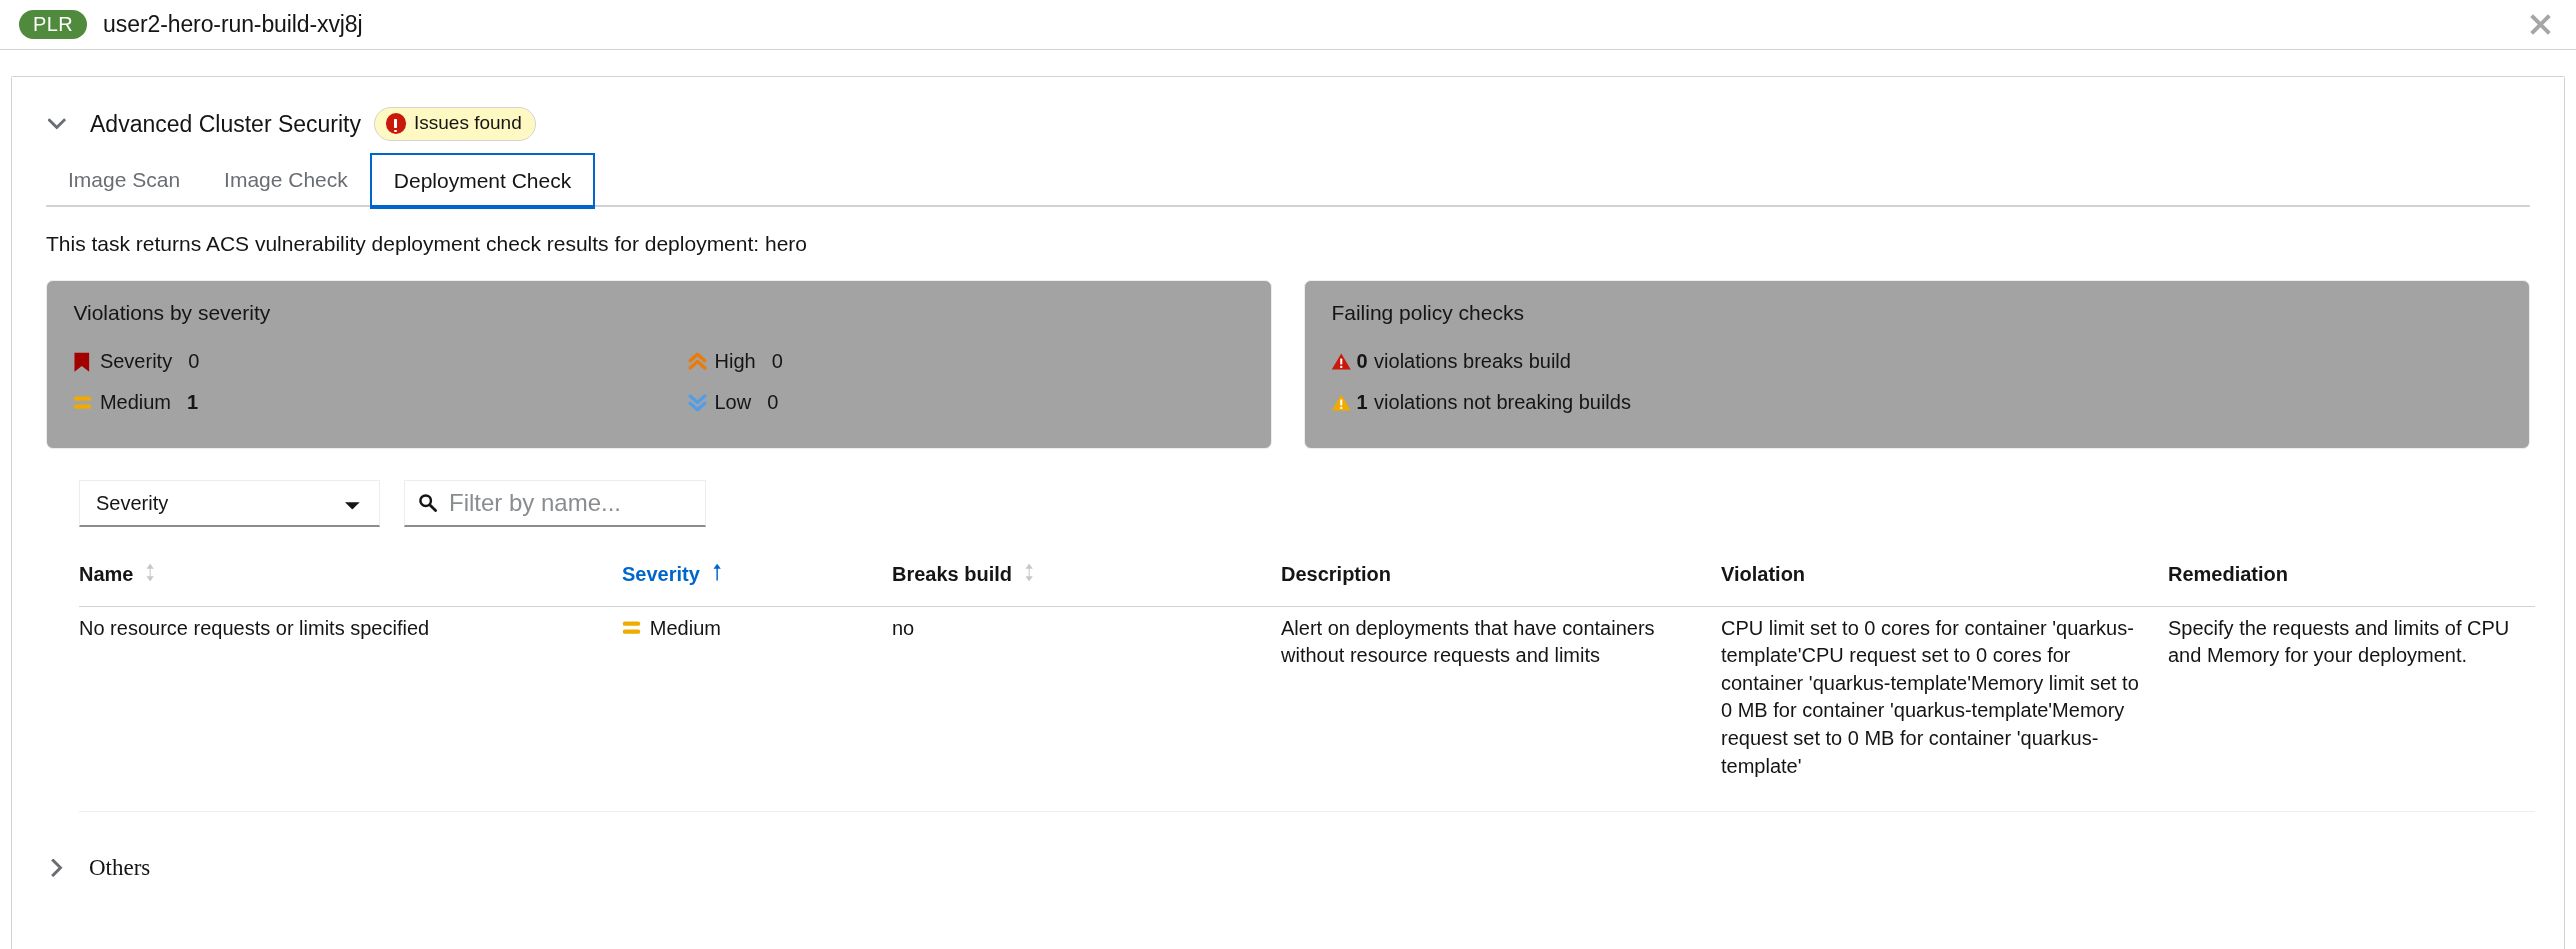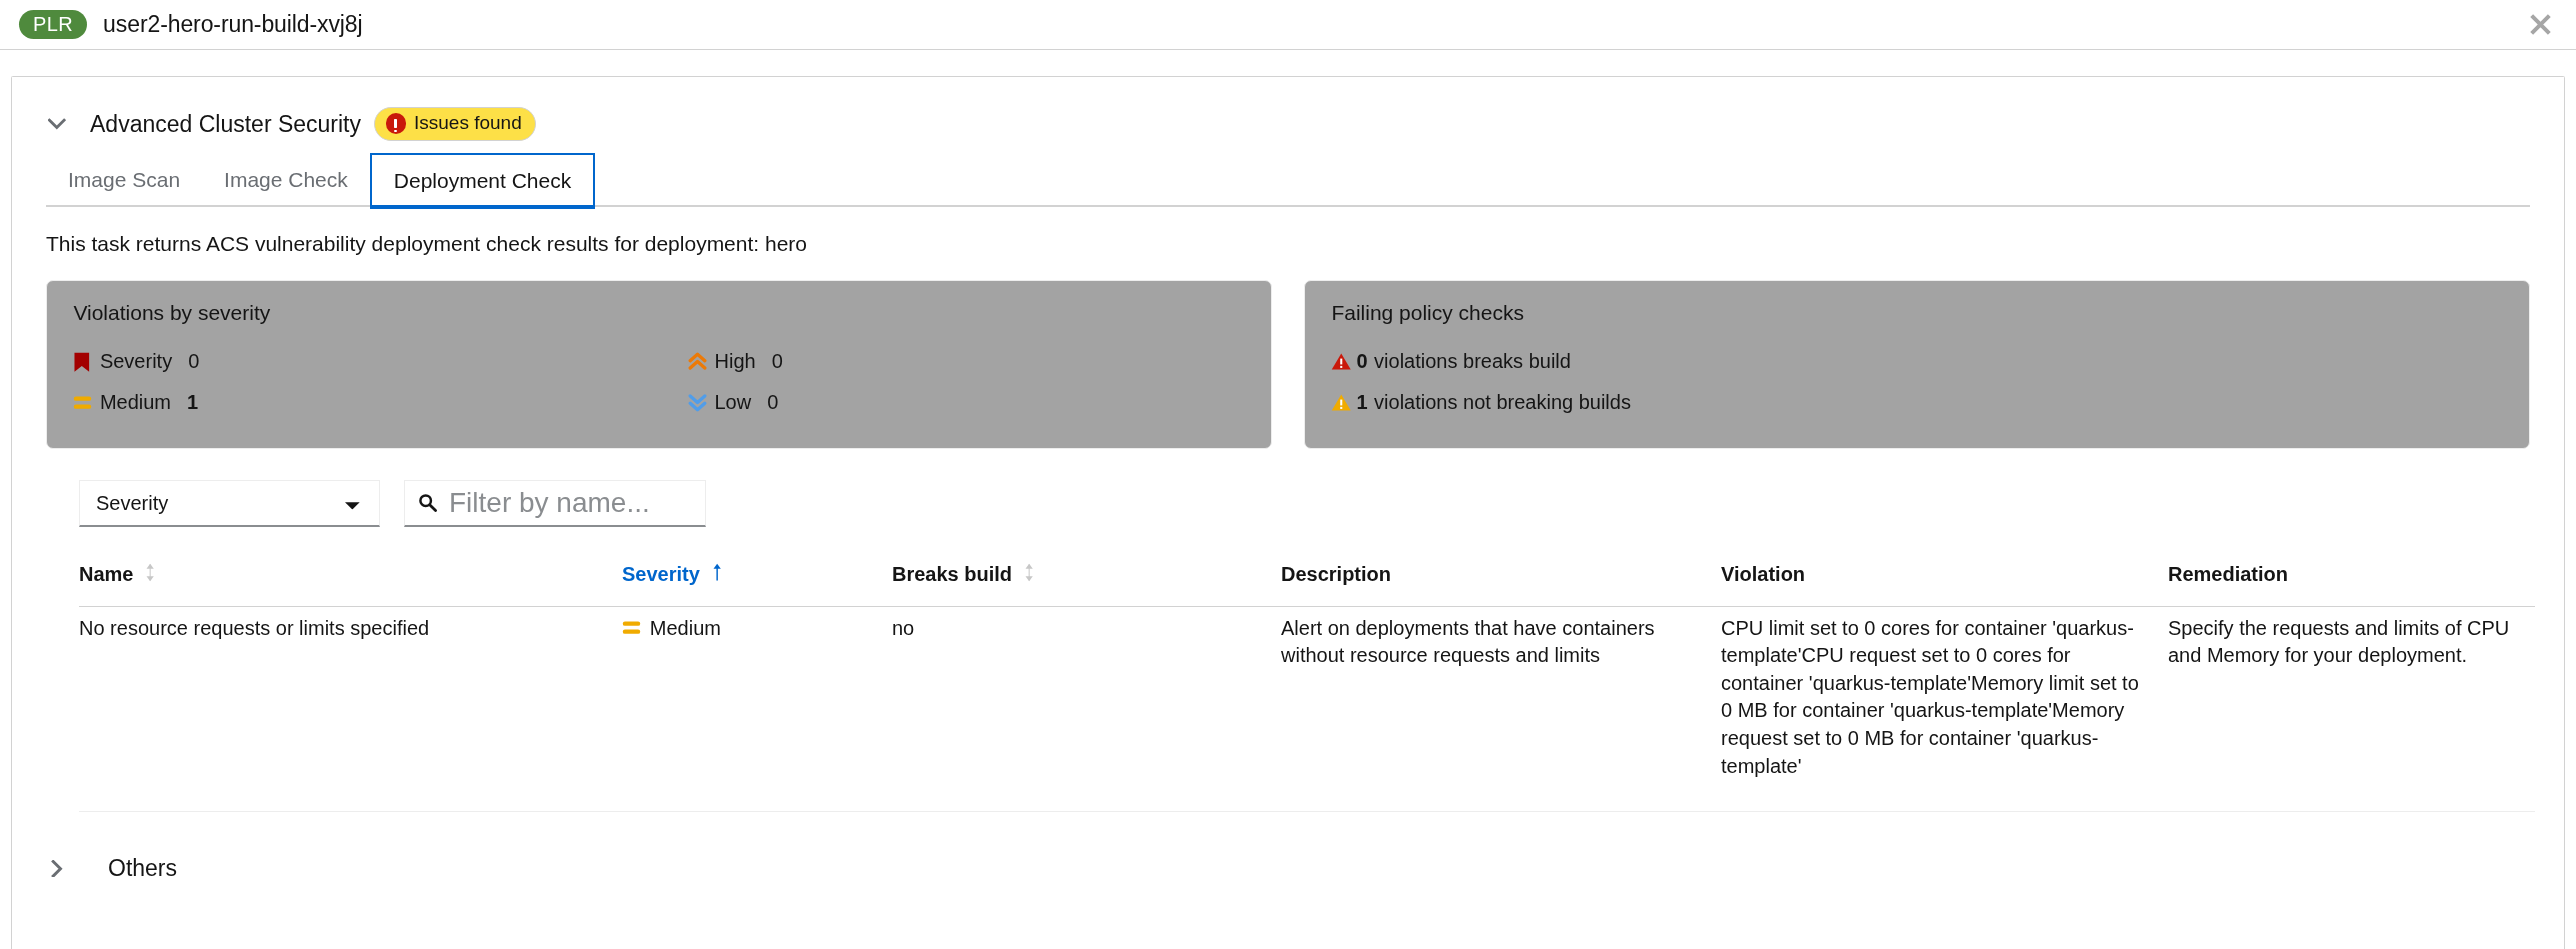--- a/index.html
+++ b/index.html
@@ -82,21 +82,21 @@
     color: #151515;
   }
   .issues-pill {
     margin-left: 13.2px;
     display: inline-flex;
     align-items: center;
     gap: 8px;
     border: 1.5px solid #d2d2d2;
     border-radius: 22px;
     padding: 4.4px 13.2px 5.9px 10.3px;
-    background: #fde047;
+    background: #fef9c3;
     font-size: 19px;
     color: #151515;
     cursor: pointer;
   }
   .excl-circle {
     width: 20.5px; height: 20.5px; border-radius: 50%;
     background: #c9190b;
     display: inline-flex; align-items: center; justify-content: center;
     flex: none;
   }
@@ -224,21 +224,21 @@
     width: 302px; height: 47px;
     border: 1.5px solid #ededed;
     border-bottom: 2.2px solid #8a8d90;
     background: #fff;
     display: flex; align-items: center;
     padding: 0 13.2px;
     gap: 10.3px;
   }
   .search input {
     border: none; outline: none;
-    font-size: 28px;
+    font-size: 24px;
     font-family: "Liberation Sans", sans-serif;
     color: #151515;
     width: 100%;
     background: transparent;
   }
   .search input::placeholder { color: #8a8d90; }
 
   
   table.results {
     margin: 25px 0 0 67px;
@@ -272,21 +272,21 @@
   .col-brk  { width: 389px; margin-left: 30px; }
   .col-desc { width: 440px; }
   .col-viol { width: 447px; }
   .col-rem  { width: 367px; }
 
   
   .others {
     display: flex; align-items: center;
     margin: 43px 0 0 34px;
   }
-  .others .lbl { margin-left: 40px; font-size: 23px; color: #151515; }
+  .others .lbl { margin-left: 21px; font-size: 23px; color: #151515; font-family: Liberation Serif, serif; }
 
   
   .icn { display:block; }
 </style>
 </head>
 <body>
 
 <div class="topbar">
   <span class="plr-badge">PLR</span>
   <span class="topbar-title">user2-hero-run-build-xvj8j</span>

